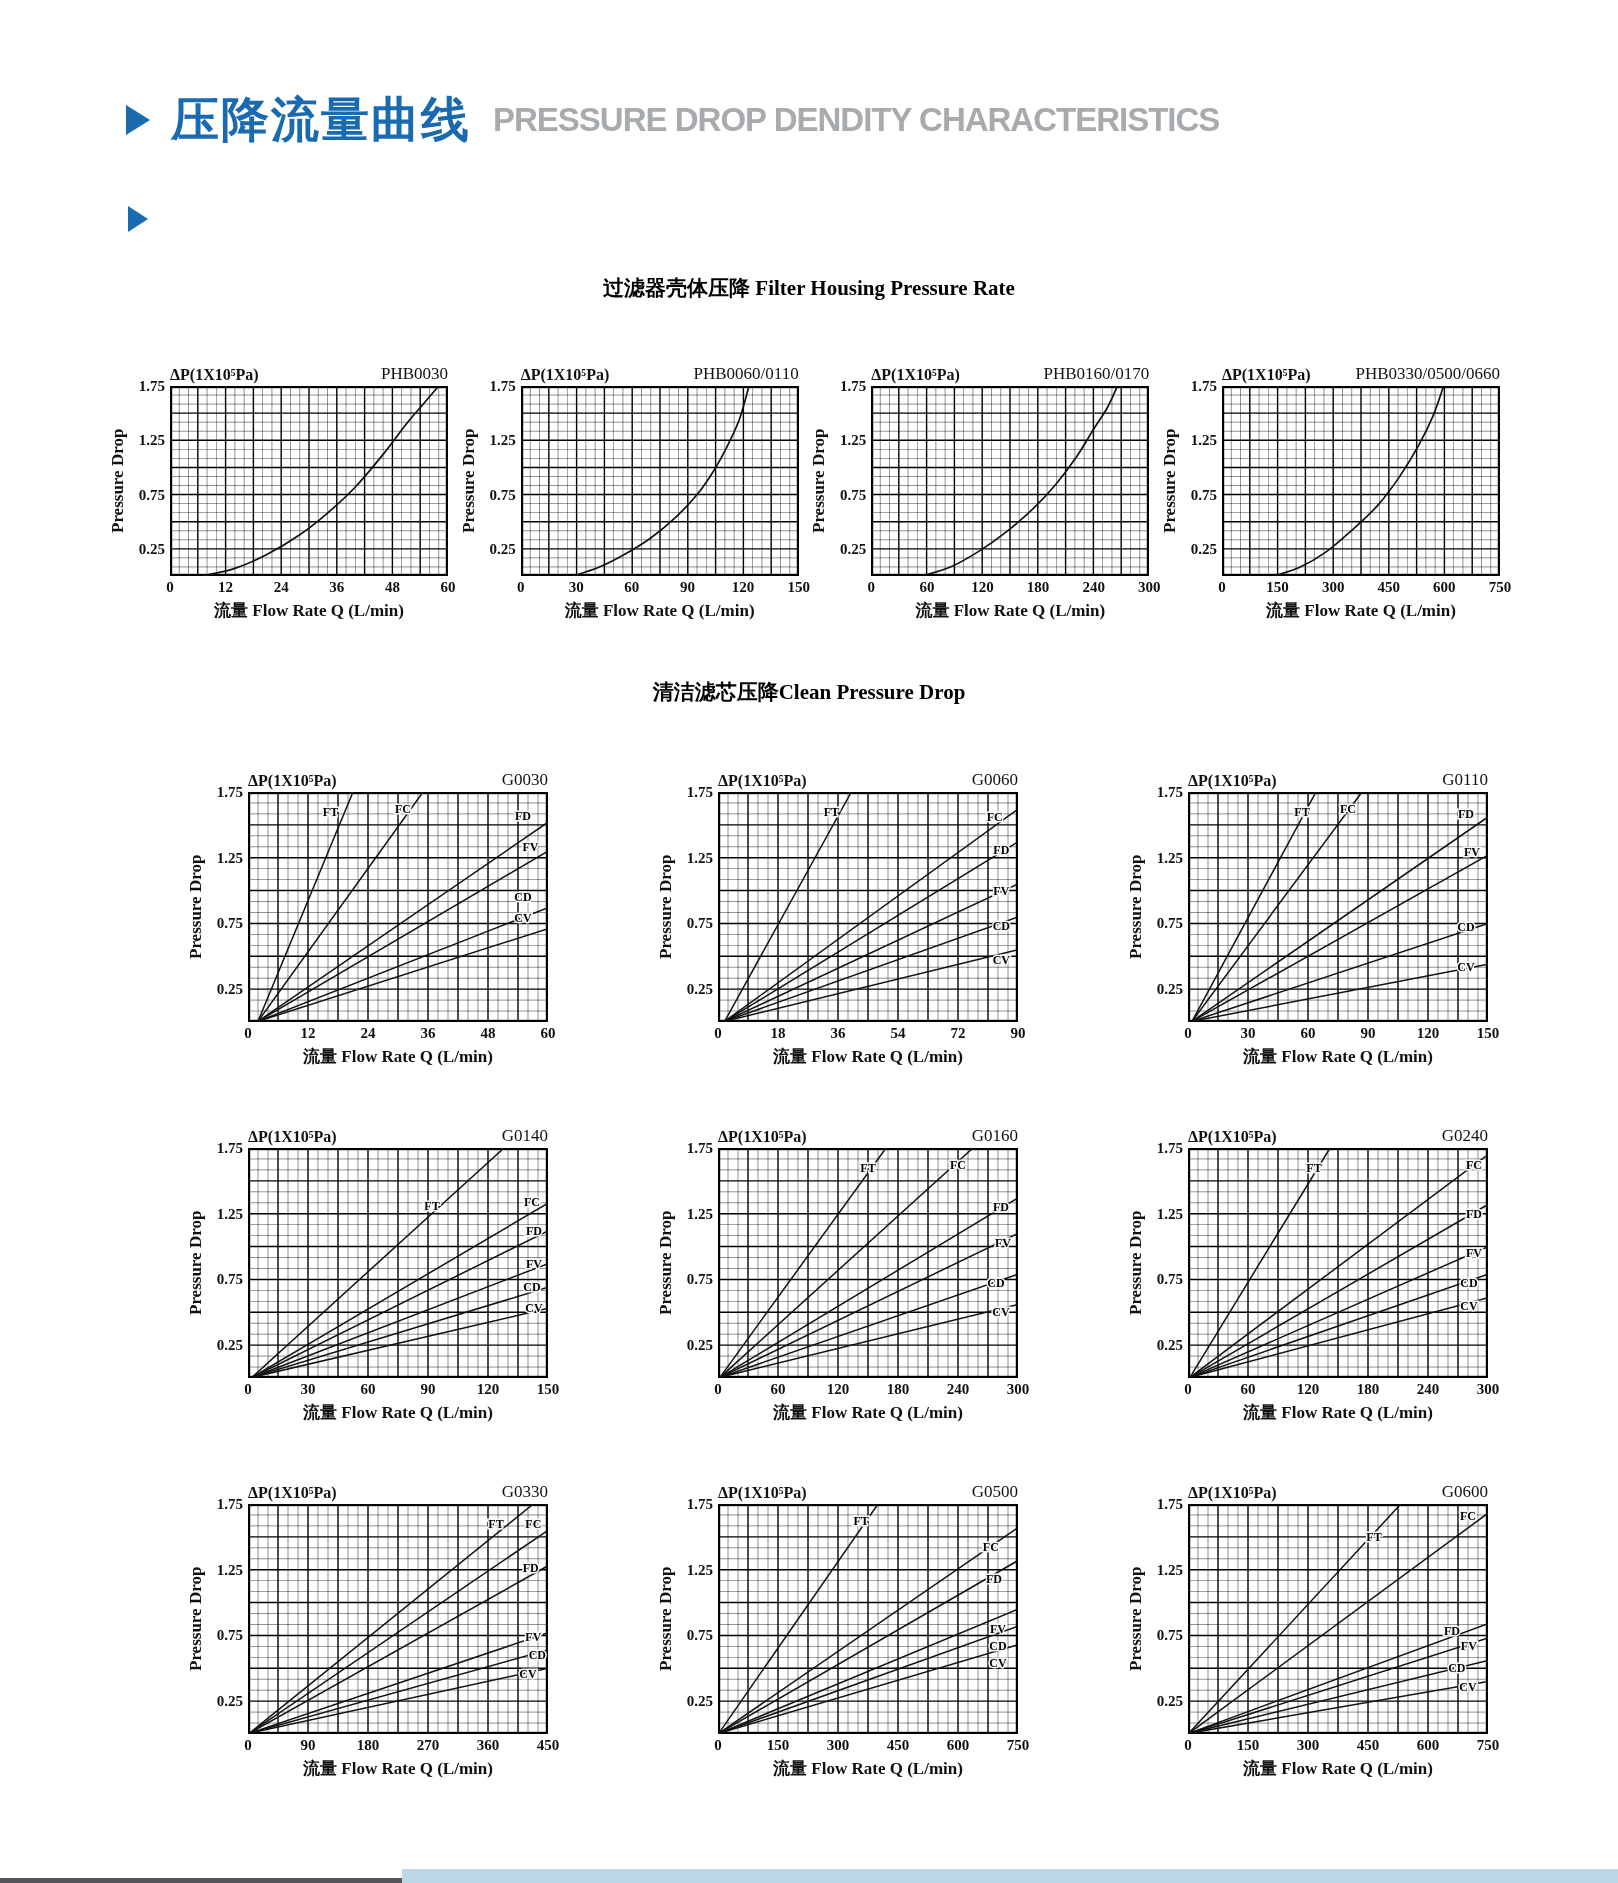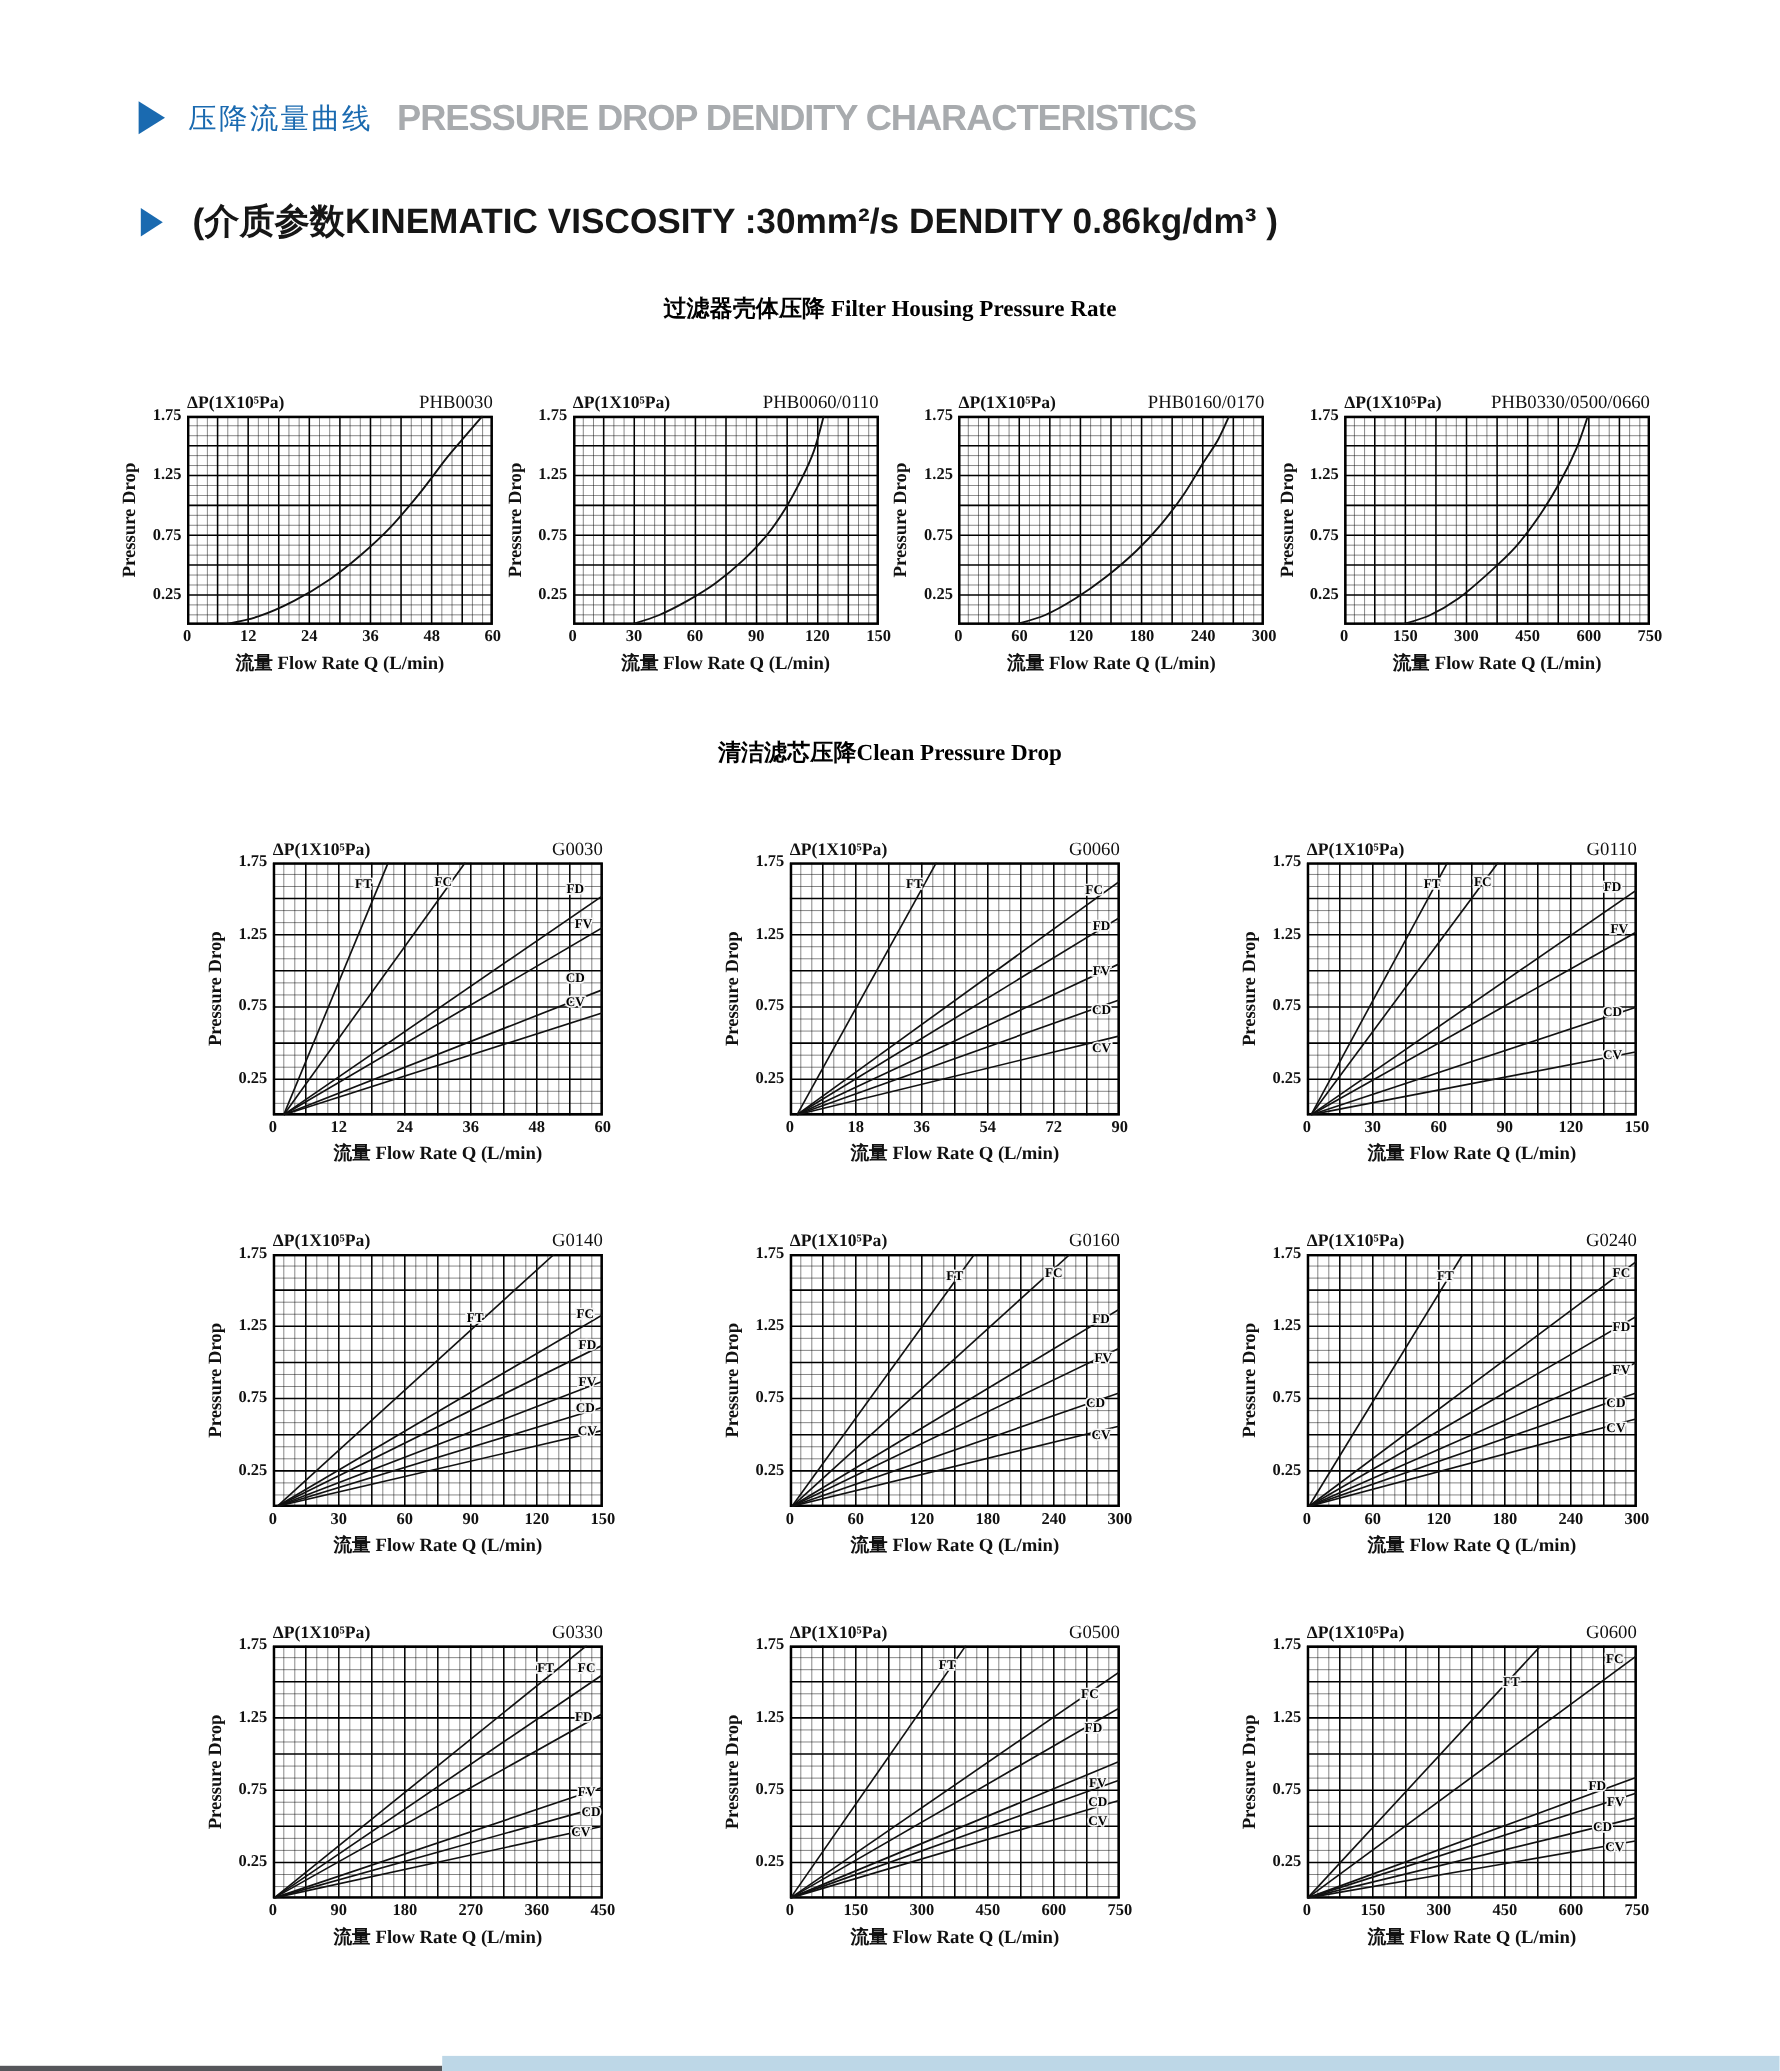--- a/index.html
+++ b/index.html
@@ -3,22 +3,22 @@
 <meta charset="utf-8">
 <style>
   html,body{margin:0;padding:0;background:#fff;}
   .page{position:relative;width:1618px;height:1883px;background:#ffffff;overflow:hidden;
         font-family:"Liberation Serif","DejaVu Serif",serif;color:#111;}
   
   .hdr{display:flex;align-items:center;gap:18px;margin:88px 0 0 126px;}
   .tri{display:inline-block;width:0;height:0;border-style:solid;border-color:transparent;}
   .tri.big{border-left:24px solid #1a6ab0;border-top-width:15px;border-bottom-width:15px;}
   .tri.small{border-left:20px solid #1a6ab0;border-top-width:13px;border-bottom-width:13px;}
-  .hdr-cn{font-family:"Liberation Sans","DejaVu Sans",sans-serif;font-weight:normal;
-          font-size:26px;color:#1a6ab0;letter-spacing:2px;}
+  .hdr-cn{font-family:"Liberation Sans","DejaVu Sans",sans-serif;font-weight:bold;
+          font-size:48px;color:#1a6ab0;letter-spacing:2px;}
   .hdr-en{font-family:"Liberation Sans","DejaVu Sans",sans-serif;font-weight:bold;
           font-size:33px;color:#a8abae;letter-spacing:-1px;margin-left:4px;white-space:nowrap;}
   .sub{display:flex;align-items:center;gap:24px;margin:54px 0 0 128px;}
   .sub-text{font-family:"Liberation Sans","DejaVu Sans",sans-serif;font-weight:bold;
             font-size:32px;color:#161616;letter-spacing:0px;white-space:nowrap;}
   
   .sec-title{margin-top:42px;text-align:center;font-weight:bold;font-size:21px;color:#000;}
   .sec-title.second{margin-top:56px;}
   .chart-row{display:flex;justify-content:space-between;align-items:flex-start;}
   .row-4{padding:0 118px 0 108px;margin-top:62px;}
@@ -55,21 +55,20 @@
 <div class="page">
 
   <div class="hdr">
     <span class="tri big"></span>
     <span class="hdr-cn">压降流量曲线</span>
     <span class="hdr-en">PRESSURE DROP DENDITY CHARACTERISTICS</span>
   </div>
 
   <div class="sub">
     <span class="tri small"></span>
-    <span class="sub-text">(介质参数KINEMATIC VISCOSITY :30mm²/s DENDITY 0.86kg/dm³ )</span>
   </div>
 
   <section>
     <div class="sec-title">过滤器壳体压降 Filter Housing Pressure Rate</div>
     <div class="chart-row row-4" id="row-0">
         <div class="chart">
           <div class="chart-head" style="width: 278px;">
             <span class="dp">ΔP(1X10⁵Pa)</span>
             <span class="ctitle">PHB0030</span>
           </div>

